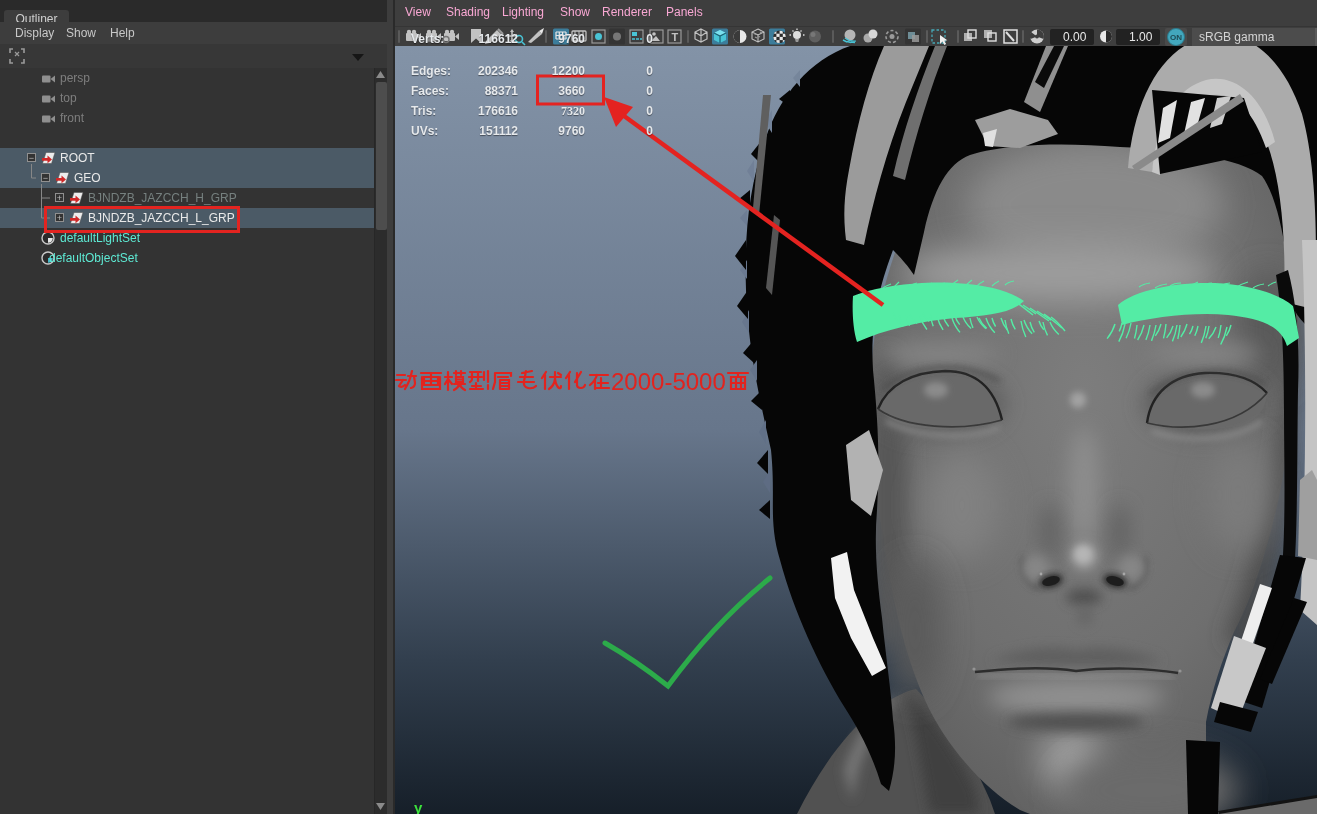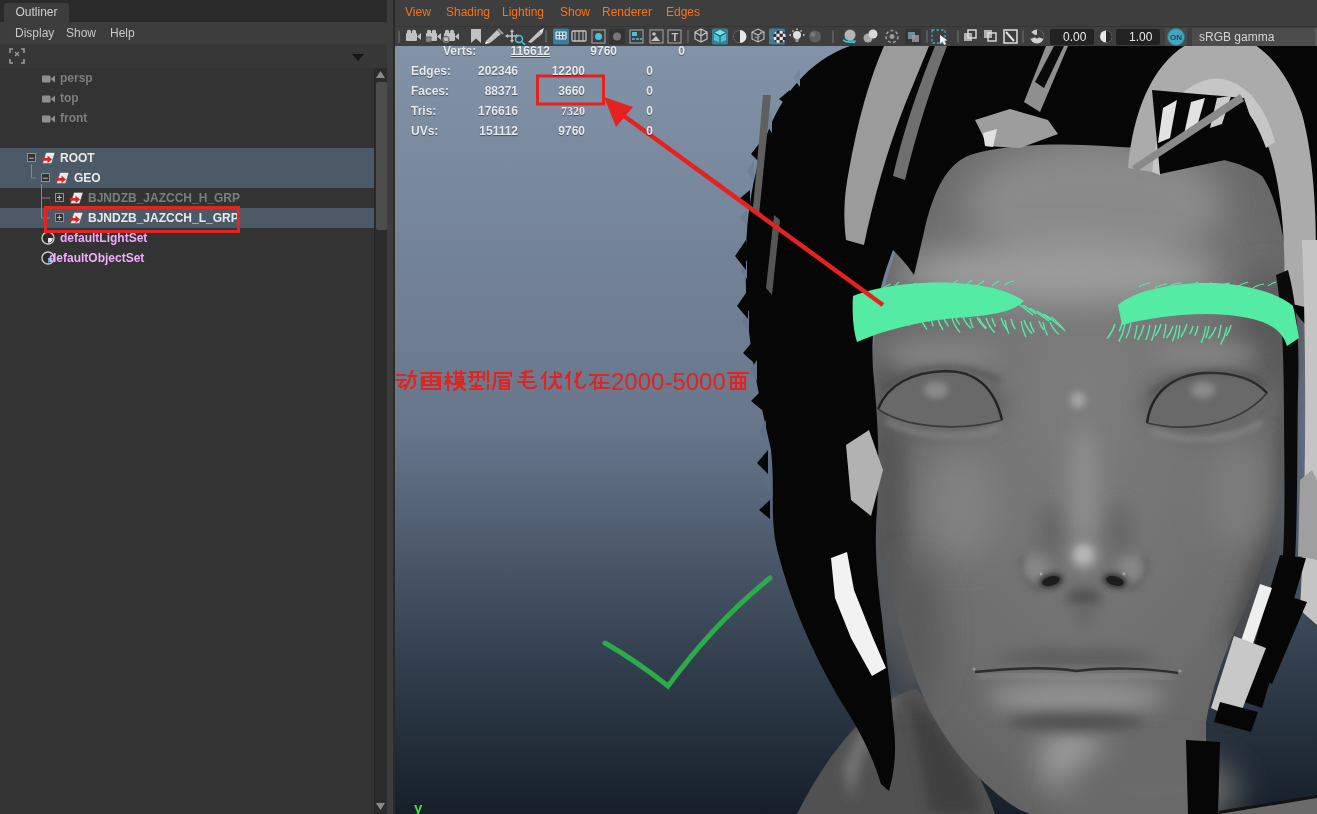--- a/index.html
+++ b/index.html
@@ -1,36 +1,36 @@
 <!DOCTYPE html>
 <html><head><meta charset="utf-8">
 <style>
   html,body{margin:0;padding:0;background:#3d3d3d;width:1317px;height:814px;overflow:hidden;}
   *{box-sizing:border-box;font-family:"Liberation Sans",sans-serif;}
   #stage{position:relative;width:1317px;height:814px;background:#3d3d3d;}
   
   #outliner{position:absolute;left:0;top:0;width:395px;height:814px;background:#373737;}
   #ol-tabstrip{position:absolute;left:0;top:0;width:395px;height:22px;background:#2a2a2a;}
-  #ol-tab{position:absolute;left:4px;top:3px;width:65px;height:19px;background:#3d3d3d;border-radius:3px 3px 0 0;color:#cfcfcf;font-size:12px;line-height:19px;text-align:center;}
+  #ol-tab{position:absolute;left:4px;top:10px;width:65px;height:19px;background:#3d3d3d;border-radius:3px 3px 0 0;color:#cfcfcf;font-size:12px;line-height:19px;text-align:center;}
   #ol-menu{position:absolute;left:0;top:22px;width:395px;height:22px;background:#3d3d3d;color:#c8c8c8;font-size:12px;line-height:22px;}
   #ol-menu span{position:absolute;top:0;text-align:right;}
   #ol-search-row{position:absolute;left:0;top:44px;width:395px;height:24px;background:#3d3d3d;}
   #ol-search{position:absolute;left:33px;top:2px;width:339px;height:20px;background:#262626;border:1px solid #202020;color:#8a8a8a;font-size:12px;line-height:18px;padding-left:6px;}
-  #ol-list{position:absolute;left:0;top:68px;width:374px;height:746px;background:#333333;font-weight:bold;}
-  .row{position:absolute;left:0;width:374px;height:20px;font-size:12px;color:#f0abfc;line-height:20px;}
+  #ol-list{position:absolute;left:0;top:68px;width:374px;height:746px;background:#333333;}
+  .row{position:absolute;left:0;width:374px;height:20px;font-size:12px;color:#5eead4;line-height:20px;}
   .row.sel{background:#4b5a66;color:#e9e9e9;}
   .row.dim{color:#7e7e7e;}
   .row.dim2{color:#76807f;}
   
   #ol-scroll{position:absolute;left:374px;top:68px;width:13px;height:746px;background:#2c2c2c;border-left:1px solid #272727;}
   #ol-thumb{position:absolute;left:1px;top:14px;width:11px;height:148px;background:#4d4d4d;border-radius:2px;}
   
   #panel-gap{position:absolute;left:387px;top:0;width:8px;height:814px;background:#3d3d3d;border-right:2px solid #2a2a2a;}
   
-  #vp-menu{position:absolute;left:395px;top:0;width:922px;height:26px;background:#3e3e3e;color:#f97316;font-size:12px;}
+  #vp-menu{position:absolute;left:395px;top:0;width:922px;height:26px;background:#3e3e3e;color:#f9a8d4;font-size:12px;}
   #vp-menu span{position:absolute;top:5px;}
   #vp-icons{position:absolute;left:395px;top:26px;width:922px;height:20px;background:#3e3e3e;border-top:1px solid #353535;}
   #vp{position:absolute;left:395px;top:46px;width:922px;height:768px;}
   
   .hud{position:absolute;font-size:12px;font-weight:bold;color:#e6e9ec;text-shadow:0 1px 1px rgba(0,0,0,.45);}
   .hud i{font-style:normal;position:absolute;text-align:right;width:80px;}
 </style></head>
 <body>
 <div id="stage">
 
@@ -407,21 +407,21 @@
       </svg>
   </div>
   <div id="panel-gap"></div>
 
   <div id="vp-menu">
     <span style="left:10px">View</span>
       <span style="left:51px">Shading</span>
       <span style="left:107px">Lighting</span>
     <span style="left:165px">Show</span>
       <span style="left:207px">Renderer</span>
-      <span style="left:271px">Edges</span>
+      <span style="left:271px">Panels</span>
   </div>
   <div id="vp-icons">
       <svg width="922" height="20" style="position:absolute;left:0;top:0">
         <rect x="3" y="3" width="2" height="13" rx="1" fill="#5a5a5a"></rect>
         <g>
           <circle cx="14" cy="5" r="2.2" fill="#c2c2c2"></circle>
           <circle cx="19" cy="5" r="2.2" fill="#c2c2c2"></circle>
           <rect x="11" y="6" width="11" height="8" rx="1" fill="#c2c2c2"></rect>
           <path d="M26,6 L22,9.5 L26,13 Z" fill="#c2c2c2"></path>
         </g>
@@ -547,18 +547,18 @@
         <rect x="770" y="1" width="22" height="18" rx="2" fill="#4a4a4a"></rect>
         <circle cx="781" cy="10" r="8.5" fill="#42a7bd"></circle>
         <circle cx="781" cy="10" r="8.5" fill="none" stroke="#2a7a8c" stroke-width="1"></circle>
         <text x="775" y="13" font-size="8" font-weight="bold" fill="#1d4a54">ON</text>
         <rect x="797" y="1" width="122" height="18" fill="#4c4c4c"></rect>
         <rect x="919.5" y="1" width="2.5" height="18" fill="#5a5a5a"></rect>
         <text x="804" y="14" font-size="12" fill="#d4d4d4">sRGB gamma</text>
       </svg>
     </div>
 
-  <div class="hud" style="left:411px;top:44px;margin-left:32px;">Verts:<i style="left:0px;width:107px;text-decoration:underline;">116612</i><i style="left:94px;width:80px;">9760</i><i style="left:162px;width:80px;">0</i></div>
+  <div class="hud" style="left:411px;top:32px;">Verts:<i style="left:0px;width:107px;">116612</i><i style="left:94px;width:80px;">9760</i><i style="left:162px;width:80px;">0</i></div>
   <div class="hud" style="left:411px;top:64px;">Edges:<i style="left:0px;width:107px;">202346</i><i style="left:94px;width:80px;">12200</i><i style="left:162px;width:80px;">0</i></div>
   <div class="hud" style="left:411px;top:84px;">Faces:<i style="left:0px;width:107px;">88371</i><i style="left:94px;width:80px;">3660</i><i style="left:162px;width:80px;">0</i></div>
   <div class="hud" style="left:411px;top:104px;">Tris:<i style="left:0px;width:107px;">176616</i><i style="left:94px;width:80px;font-family:Liberation Serif, serif;">7320</i><i style="left:162px;width:80px;">0</i></div>
   <div class="hud" style="left:411px;top:124px;">UVs:<i style="left:0px;width:107px;">151112</i><i style="left:94px;width:80px;">9760</i><i style="left:162px;width:80px;">0</i></div>
 </div>
 
 </body></html>

